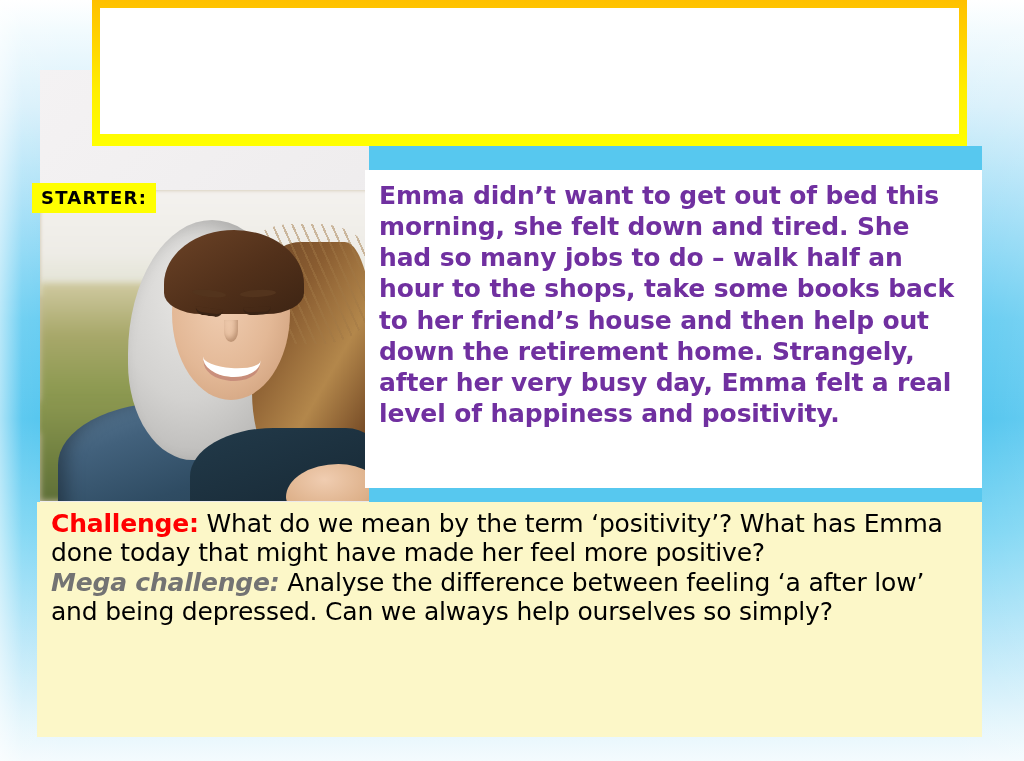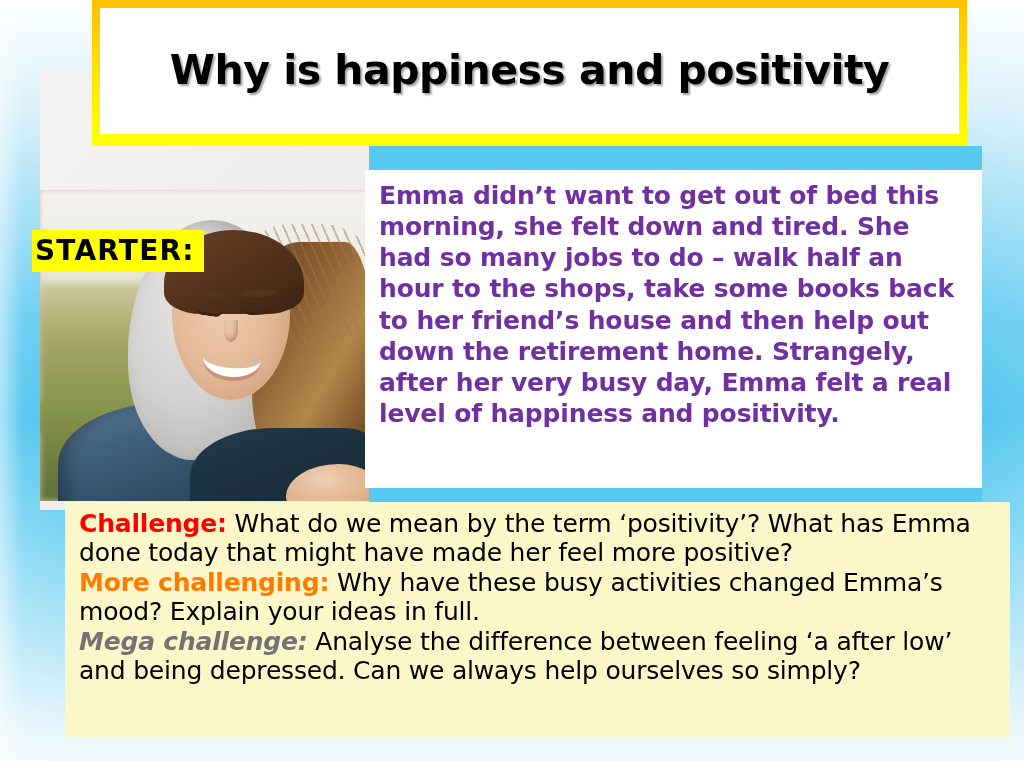--- a/index.html
+++ b/index.html
@@ -216,26 +216,25 @@
 
   
   .starter-label {
     position: absolute;
     left: 32px;
     top: 183px;
     background: #ffff00;
     color: #000000;
     font-family: "DejaVu Sans", sans-serif;
     font-weight: 700;
-    font-size: 28px;
+    font-size: 18px;
     letter-spacing: 1.2px;
-    padding: 4px 9px 5px 3px;
+    padding: 4px 9px 5px 9px;
     z-index: 5;
     white-space: nowrap;
-    margin-top: 47px;
   }
 
   
   .story-box {
     position: absolute;
     left: 365px;
     top: 170px;
     width: 617px;
     height: 318px;
     background: #ffffff;
@@ -256,21 +255,20 @@
   .challenge-box {
     position: absolute;
     left: 37px;
     top: 502px;
     width: 945px;
     height: 235px;
     background: #fcf7c8;
     z-index: 5;
     box-sizing: border-box;
     padding: 7px 12px 6px 14px;
-    margin-left: 28px;
   }
   .challenge-line {
     font-family: "DejaVu Sans", sans-serif;
     font-size: 25px;
     line-height: 1.175;
     color: #000000;
     font-weight: 500;
     letter-spacing: -0.2px;
   }
   .lbl {
@@ -280,21 +278,20 @@
   .lbl-more { color: #ff7a00; }
   .lbl-mega { color: #737373; font-style: italic; }
 </style>
 </head>
 <body>
 
 <div id="slide">
 
   <div class="title-frame">
     <div class="title-inner">
-      <div class="title-line">Why is happiness and positivity</div>
     </div>
   </div>
 
   <div class="photo-backplate"></div>
   <div class="story-backplate"></div>
 
   <div class="photo" title="">
     <div class="ph-sky"></div>
     <div class="ph-field"></div>
     <div class="ph-field2"></div>
@@ -319,22 +316,18 @@
   <div class="story-box">
     <div class="story-text">Emma didn’t want to get out of bed this morning, she felt down and tired. She had so many jobs to do – walk half an hour to the shops, take some books back to her friend’s house and then help out down the retirement home. Strangely, after her very busy day, Emma felt a real level of happiness and positivity.</div>
   </div>
 
   <div class="challenge-box">
     <div class="challenge-line">
       <span class="lbl lbl-challenge">Challenge:</span>
       <span>What do we mean by the term ‘positivity’? What has Emma done today that might have made her feel more positive?</span>
     </div>
     <div class="challenge-line">
-      <span class="lbl lbl-more">More challenging:</span>
-      <span>Why have these busy activities changed Emma’s mood? Explain your ideas in full.</span>
-    </div>
-    <div class="challenge-line">
       <span class="lbl lbl-mega">Mega challenge:</span>
       <span>Analyse the difference between feeling ‘a after low’ and being depressed. Can we always help ourselves so simply?</span>
     </div>
   </div>
 
 </div>
 
 </body></html>

